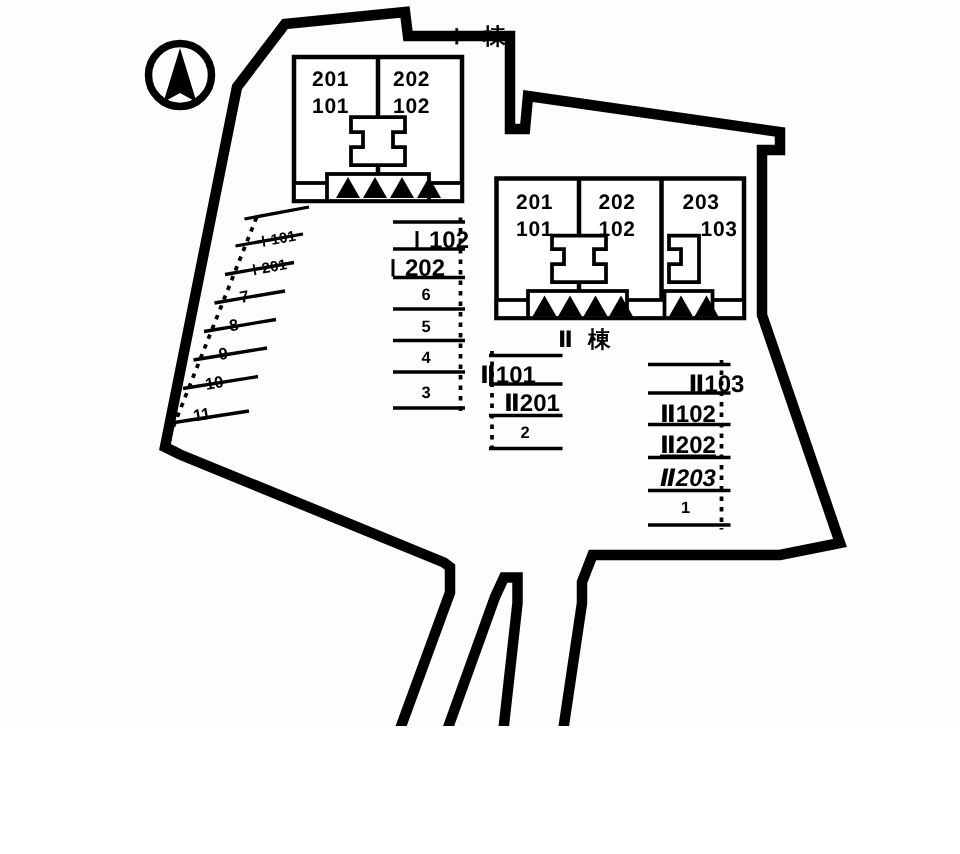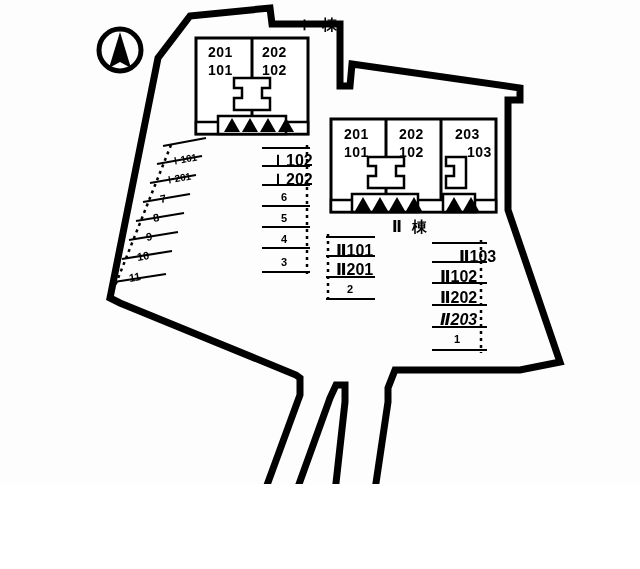--- a/index.html
+++ b/index.html
@@ -201,44 +201,44 @@
     </g>
 
   </svg>
 
   <div class="lbl bldg-name" style="left:297px; top:17px;">Ｉ 棟</div>
   <div class="lbl unit-no" style="left:208px; top:45px;">201</div>
   <div class="lbl unit-no" style="left:208px; top:63px;">101</div>
   <div class="lbl unit-no" style="left:262px; top:45px;">202</div>
   <div class="lbl unit-no" style="left:262px; top:63px;">102</div>
 
-  <div class="lbl bldg-name" style="left:392px; top:219px;">Ⅱ 棟</div>
+  <div class="lbl bldg-name" style="left:372px; top:219px;">Ⅱ 棟</div>
   <div class="lbl unit-no" style="left:344px; top:127px;">201</div>
   <div class="lbl unit-no" style="left:344px; top:145px;">101</div>
   <div class="lbl unit-no" style="left:399px; top:127px;">202</div>
   <div class="lbl unit-no" style="left:399px; top:145px;">102</div>
   <div class="lbl unit-no" style="left:455px; top:127px;">203</div>
   <div class="lbl unit-no" style="left:455px; top:145px;margin-left:12px;">103</div>
 
   <div class="slant" style="left:172px; top:155px; transform:rotate(-10deg);">Ｉ101</div>
   <div class="slant" style="left:166px; top:174px; transform:rotate(-10deg);">Ｉ201</div>
   <div class="slant num" style="left:161px; top:193px; transform:rotate(-10deg);">7</div>
   <div class="slant num" style="left:154px; top:212px; transform:rotate(-10deg);">8</div>
   <div class="slant num" style="left:147px; top:231px; transform:rotate(-10deg);">9</div>
   <div class="slant num" style="left:138px; top:251px; transform:rotate(-10deg);">10</div>
   <div class="slant num" style="left:130px; top:272px; transform:rotate(-10deg);">11</div>
 
   <div class="lbl stall-txt" style="left:270px; top:153px;">Ｉ102</div>
-  <div class="lbl stall-txt" style="left:270px; top:172px;">Ｉ202</div>
+  <div class="lbl stall-txt" style="left:254px; top:172px;">Ｉ202</div>
   <div class="lbl stall-txt num" style="left:281px; top:192px;">6</div>
   <div class="lbl stall-txt num" style="left:281px; top:213px;">5</div>
   <div class="lbl stall-txt num" style="left:281px; top:234px;">4</div>
   <div class="lbl stall-txt num" style="left:281px; top:257px;">3</div>
 
-  <div class="lbl stall-txt" style="left:336px; top:243px;">Ⅱ101</div>
+  <div class="lbl stall-txt" style="left:320px; top:243px;">Ⅱ101</div>
   <div class="lbl stall-txt" style="left:336px; top:262px;">Ⅱ201</div>
   <div class="lbl stall-txt num" style="left:347px; top:284px;">2</div>
 
   <div class="lbl stall-txt" style="left:459px; top:249px;">Ⅱ103</div>
   <div class="lbl stall-txt" style="left:440px; top:269px;">Ⅱ102</div>
   <div class="lbl stall-txt" style="left:440px; top:290px;text-decoration:underline;">Ⅱ202</div>
   <div class="lbl stall-txt" style="left:440px; top:312px;font-style:italic;">Ⅱ203</div>
   <div class="lbl stall-txt num" style="left:454px; top:334px;">1</div>
 
   <div class="lbl road-txt" style="left:295px; top:544px;">道路</div>

